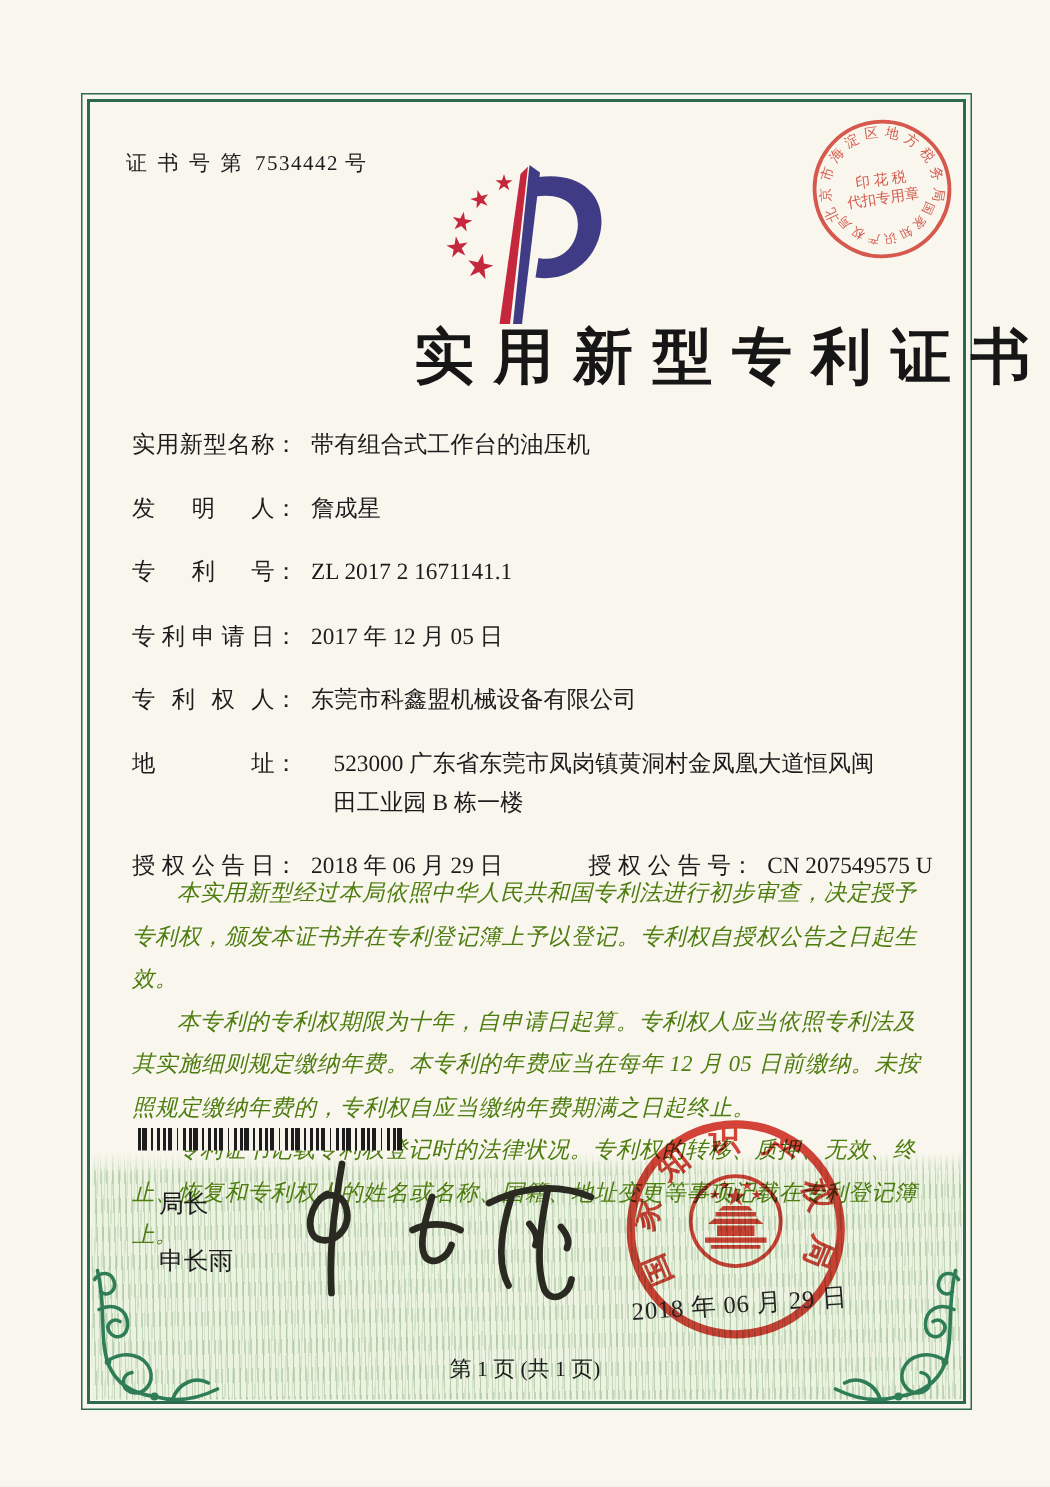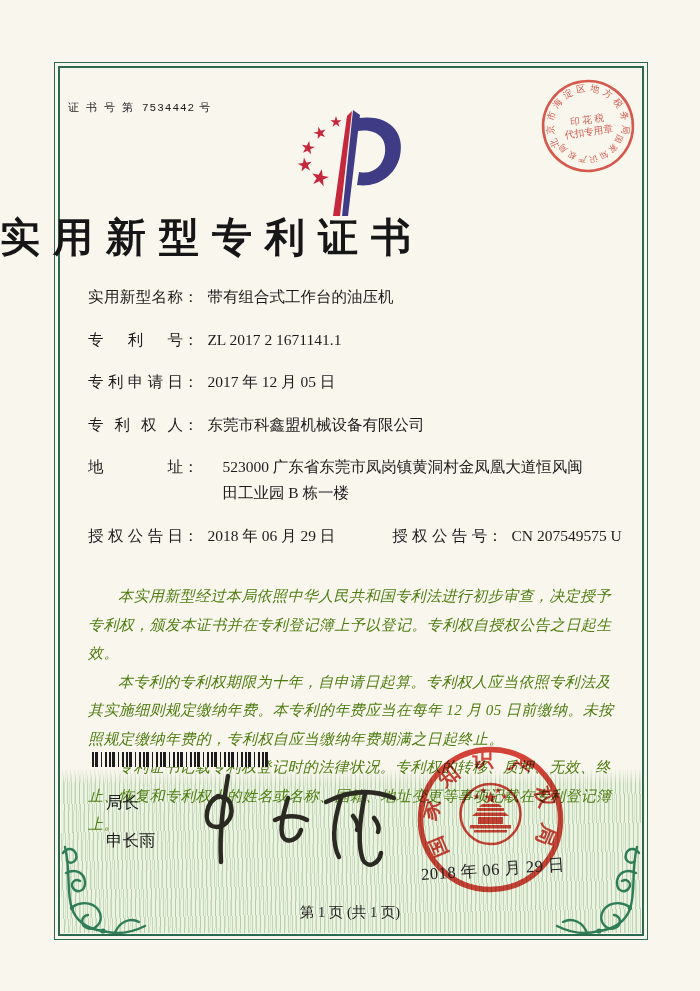--- a/index.html
+++ b/index.html
@@ -15,26 +15,26 @@
   
   .band{position:absolute;left:61px;top:768px;right:59px;bottom:58px;z-index:1;
     background-color:#edf3e1;
     background-image:
       repeating-linear-gradient(88deg, rgba(255,255,255,0) 0 3px, rgba(128,172,122,.40) 3px 4px),
       repeating-linear-gradient(92deg, rgba(255,255,255,0) 0 4px, rgba(128,172,122,.22) 4px 5px);
   }
   .band::before{content:"";position:absolute;left:0;right:0;top:0;height:16px;
     background:linear-gradient(#f9f6ee,rgba(249,246,238,0));}
   
-  .cert-no{position:absolute;left:68px;top:100px;font-size:11px;z-index:3;font-family:Liberation Mono, monospace;}
+  .cert-no{position:absolute;left:84px;top:100px;font-size:14px;z-index:3;}
   .cert-no .pre{letter-spacing:7px;}
   .cert-no .num{letter-spacing:1px;margin-left:2px;}
   .cert-no .suf{margin-left:4px;}
   .logo{position:absolute;left:281px;top:108px;z-index:3;}
-  .title{position:absolute;left:0;right:0;top:210px;text-align:left;z-index:3;
+  .title{position:absolute;left:0;right:0;top:210px;text-align:right;z-index:3;
     font-size:40px;font-weight:600;letter-spacing:13px;color:#161616;}
   
   .fields{position:absolute;left:88px;top:284px;width:530px;z-index:3;font-size:15.5px;}
   .field-row{margin-bottom:16.5px;line-height:26px;white-space:nowrap;}
   .field-label{display:inline-block;width:95px;text-align:justify;text-align-last:justify;vertical-align:top;}
   .field-colon{vertical-align:top;}
   .field-value{display:inline-block;margin-left:5px;vertical-align:top;white-space:normal;}
   .field-value.wrap{width:362px;margin-left:20px;}
   .group2{margin-left:53px;}
   
@@ -95,20 +95,24 @@
     <use href="#star" transform="translate(24,57) scale(7.5) rotate(-8)" fill="#c5283c"></use>
     <use href="#star" transform="translate(39,70) scale(9) rotate(12)" fill="#c5283c"></use>
   </svg>
 
   <div class="title">实用新型专利证书</div>
 
   <div class="fields">
     <div class="field-row">
       <span class="field-label">实用新型名称</span><span class="field-colon">：</span>
       <span class="field-value">带有组合式工作台的油压机</span>
+    </div>
+    <div class="field-row">
+      <span class="field-label">发明人</span><span class="field-colon">：</span>
+      <span class="field-value">詹成星</span>
     </div>
     <div class="field-row">
       <span class="field-label">专利号</span><span class="field-colon">：</span>
       <span class="field-value">ZL 2017 2 1671141.1</span>
     </div>
     <div class="field-row">
       <span class="field-label">专利申请日</span><span class="field-colon">：</span>
       <span class="field-value">2017 年 12 月 05 日</span>
     </div>
     <div class="field-row">

